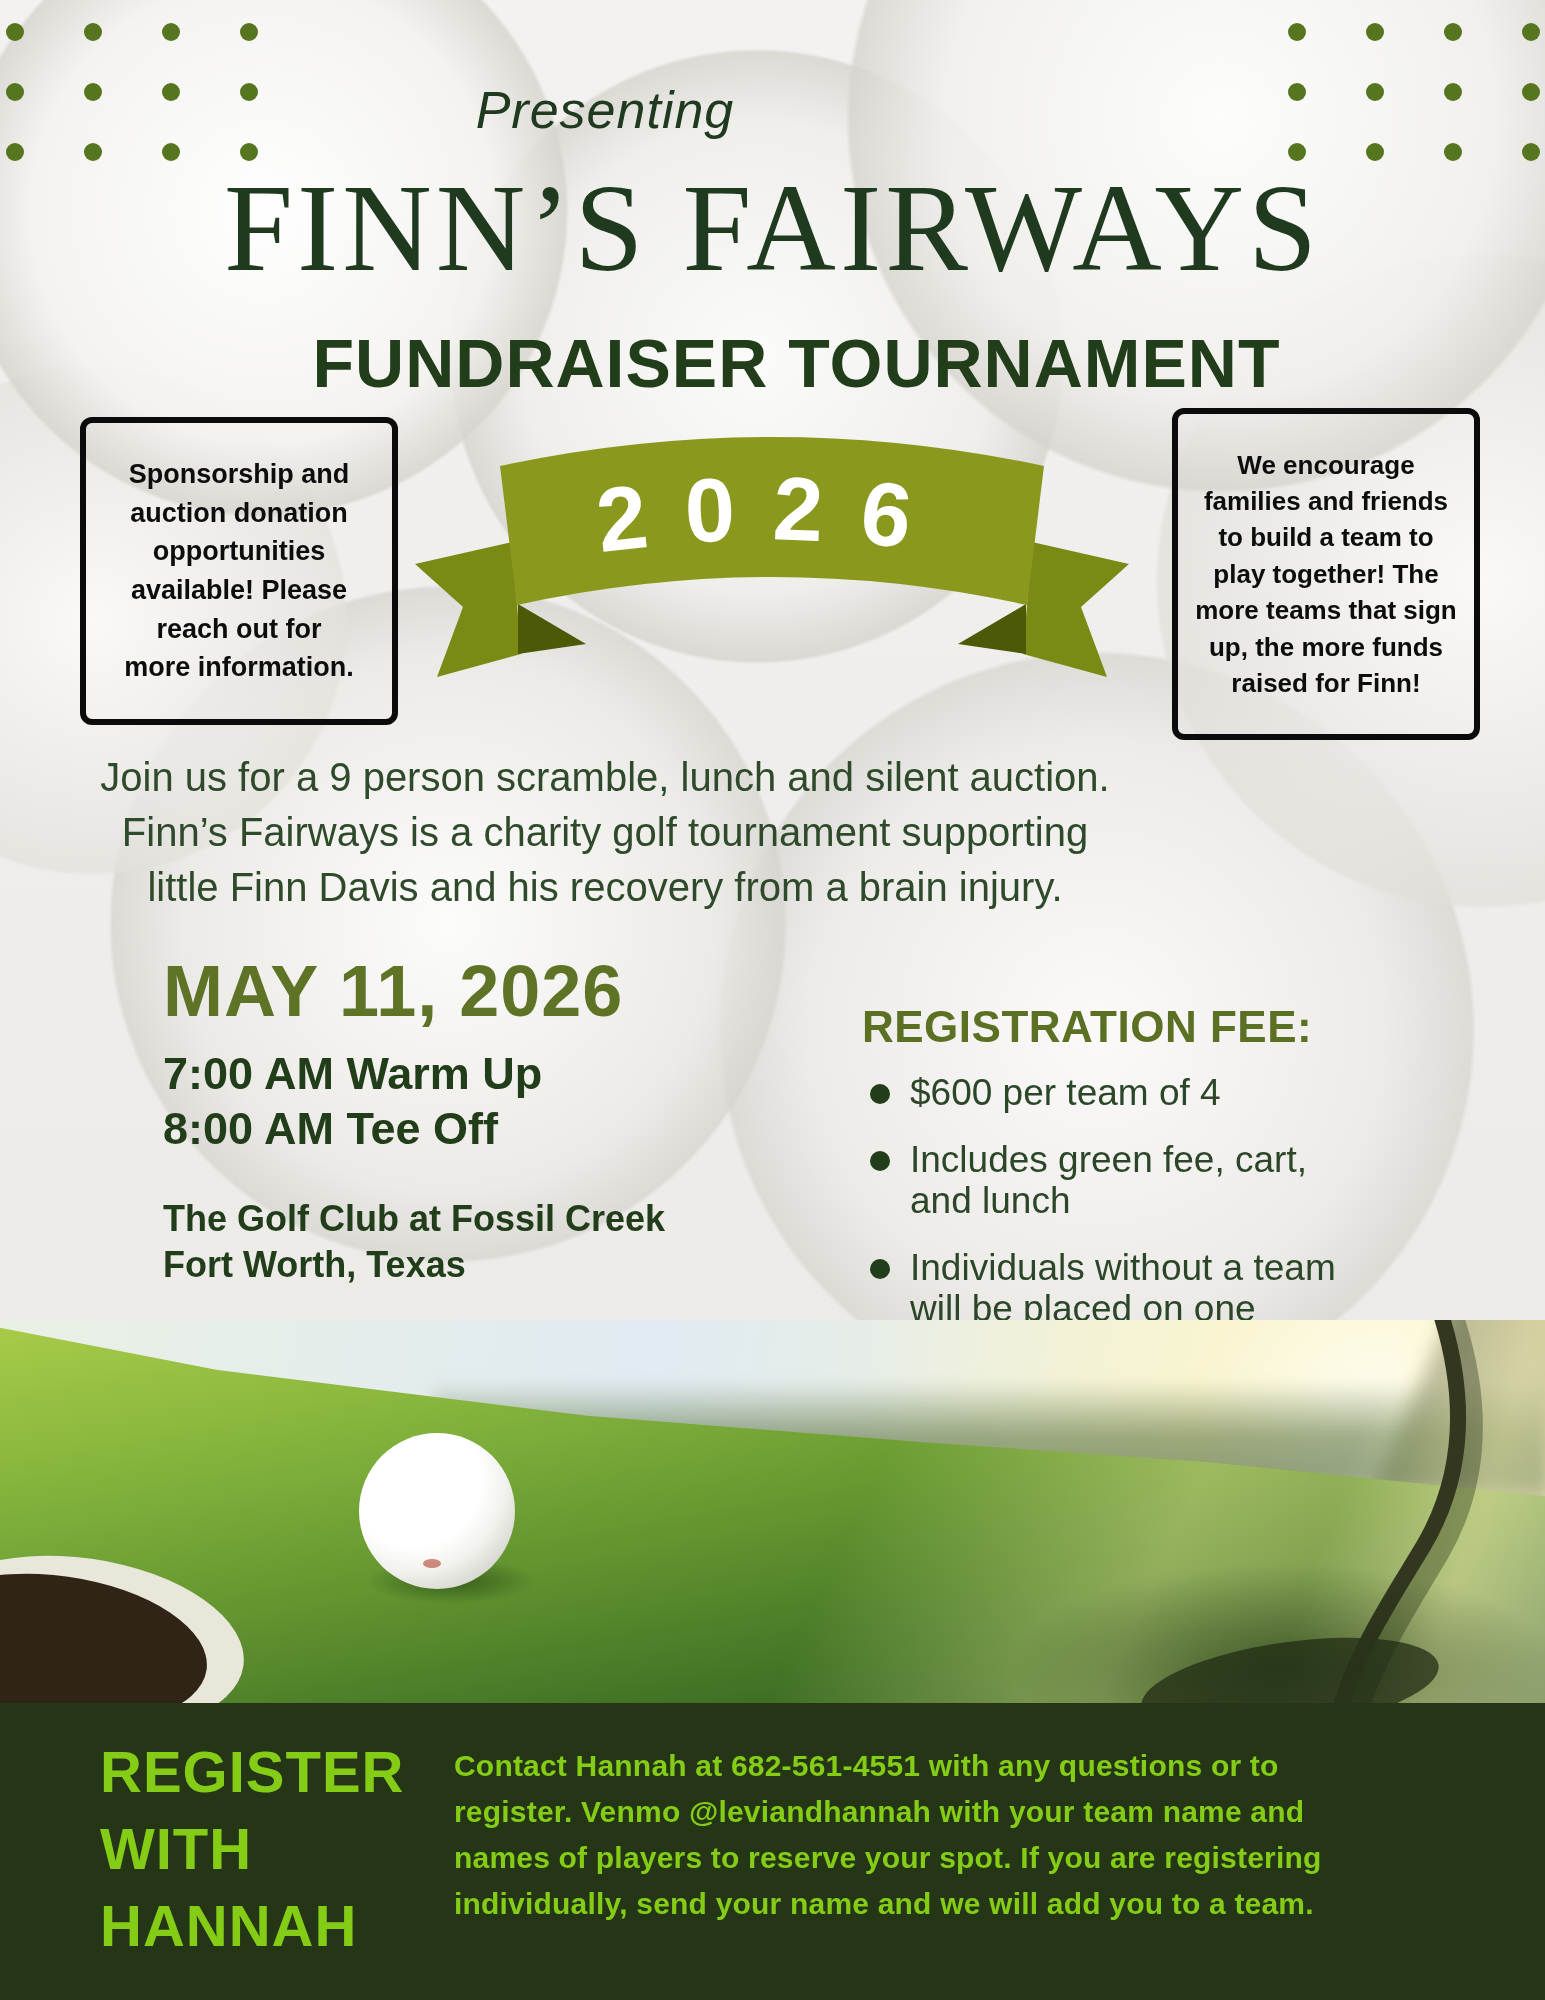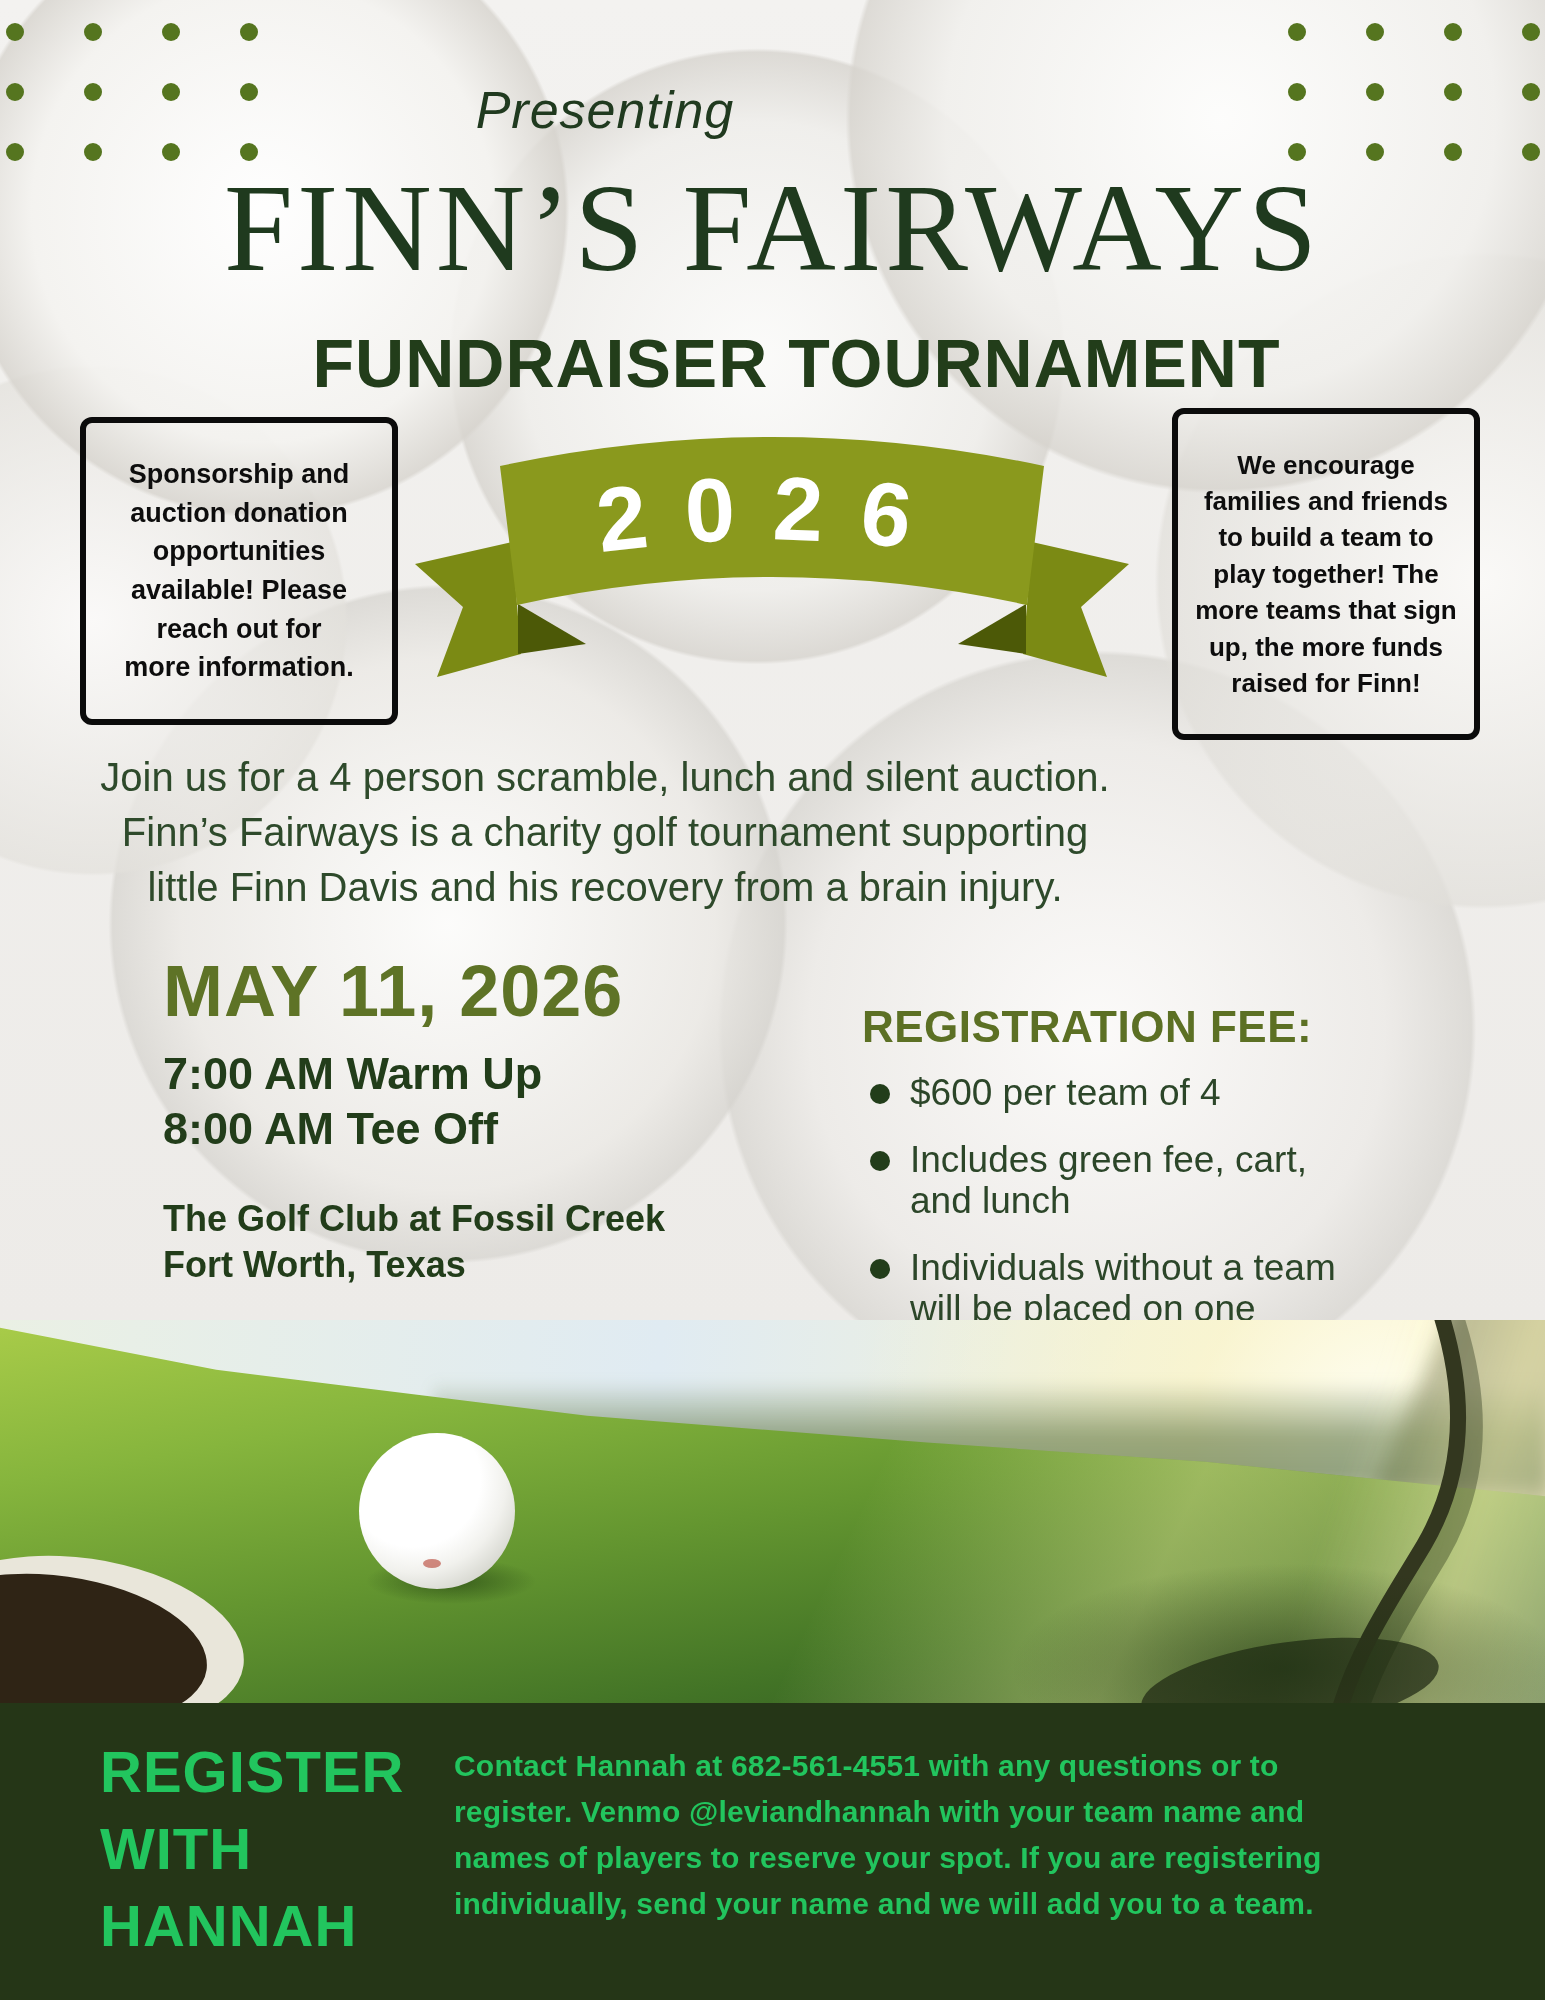--- a/index.html
+++ b/index.html
@@ -116,21 +116,21 @@
   }
   .sun-streak{
     position:absolute;right:-70px;top:-60px;width:280px;height:520px;transform:rotate(18deg);
     background:linear-gradient(90deg, rgba(255,252,200,0), rgba(255,250,190,.5), rgba(255,255,235,.3));
     filter:blur(8px);
   }
   .club{position:absolute;left:0;top:0;}
   
   .footer{
     position:absolute;left:0;top:1703px;width:1545px;height:297px;background:#253617;
-    box-sizing:border-box;display:flex;padding:30px 40px 0 100px;color:#22c55e;
+    box-sizing:border-box;display:flex;padding:30px 40px 0 100px;color:#84cc16;
   }
   .footer-heading{
     flex:none;width:332px;font-size:58px;font-weight:bold;line-height:77px;
     white-space:pre-line;letter-spacing:1px;
   }
   .footer-body{
     margin-left:22px;padding-top:10px;font-size:30px;font-weight:bold;line-height:46px;
     white-space:pre-line;letter-spacing:.2px;
   }
 </style>
@@ -197,21 +197,21 @@
       <path d="M1129,564 L1032,542 L1023,654 L1107,677 L1081,607 Z" fill="#7b8a14"></path>
       <path d="M518,604 L586,644 L518,654 Z" fill="#4c5907"></path>
       <path d="M1026,604 L958,644 L1026,654 Z" fill="#4c5907"></path>
       <path d="M500,466 Q772,408 1044,466 L1027,605 Q772,549 517,605 Z" fill="#8a991d"></path>
       <path id="ribbonArc" d="M517,568 Q772,512 1027,568" fill="none"></path>
       <text font-family="Liberation Sans, sans-serif" font-size="90" font-weight="bold" fill="#ffffff" letter-spacing="36" text-anchor="middle">
         <textPath href="#ribbonArc" xlink:href="#ribbonArc" startOffset="50%">2026</textPath>
       </text>
     </svg>
 
-    <div class="intro">Join us for a 4 person scramble, lunch and silent auction.
+    <div class="intro">Join us for a 9 person scramble, lunch and silent auction.
 Finn’s Fairways is a charity golf tournament supporting
 little Finn Davis and his recovery from a brain injury.</div>
 
     <div class="event">
       <div class="event-date">MAY 11, 2026</div>
       <div class="event-times">7:00 AM Warm Up
 8:00 AM Tee Off</div>
       <div class="event-venue">The Golf Club at Fossil Creek
 Fort Worth, Texas</div>
     </div>

